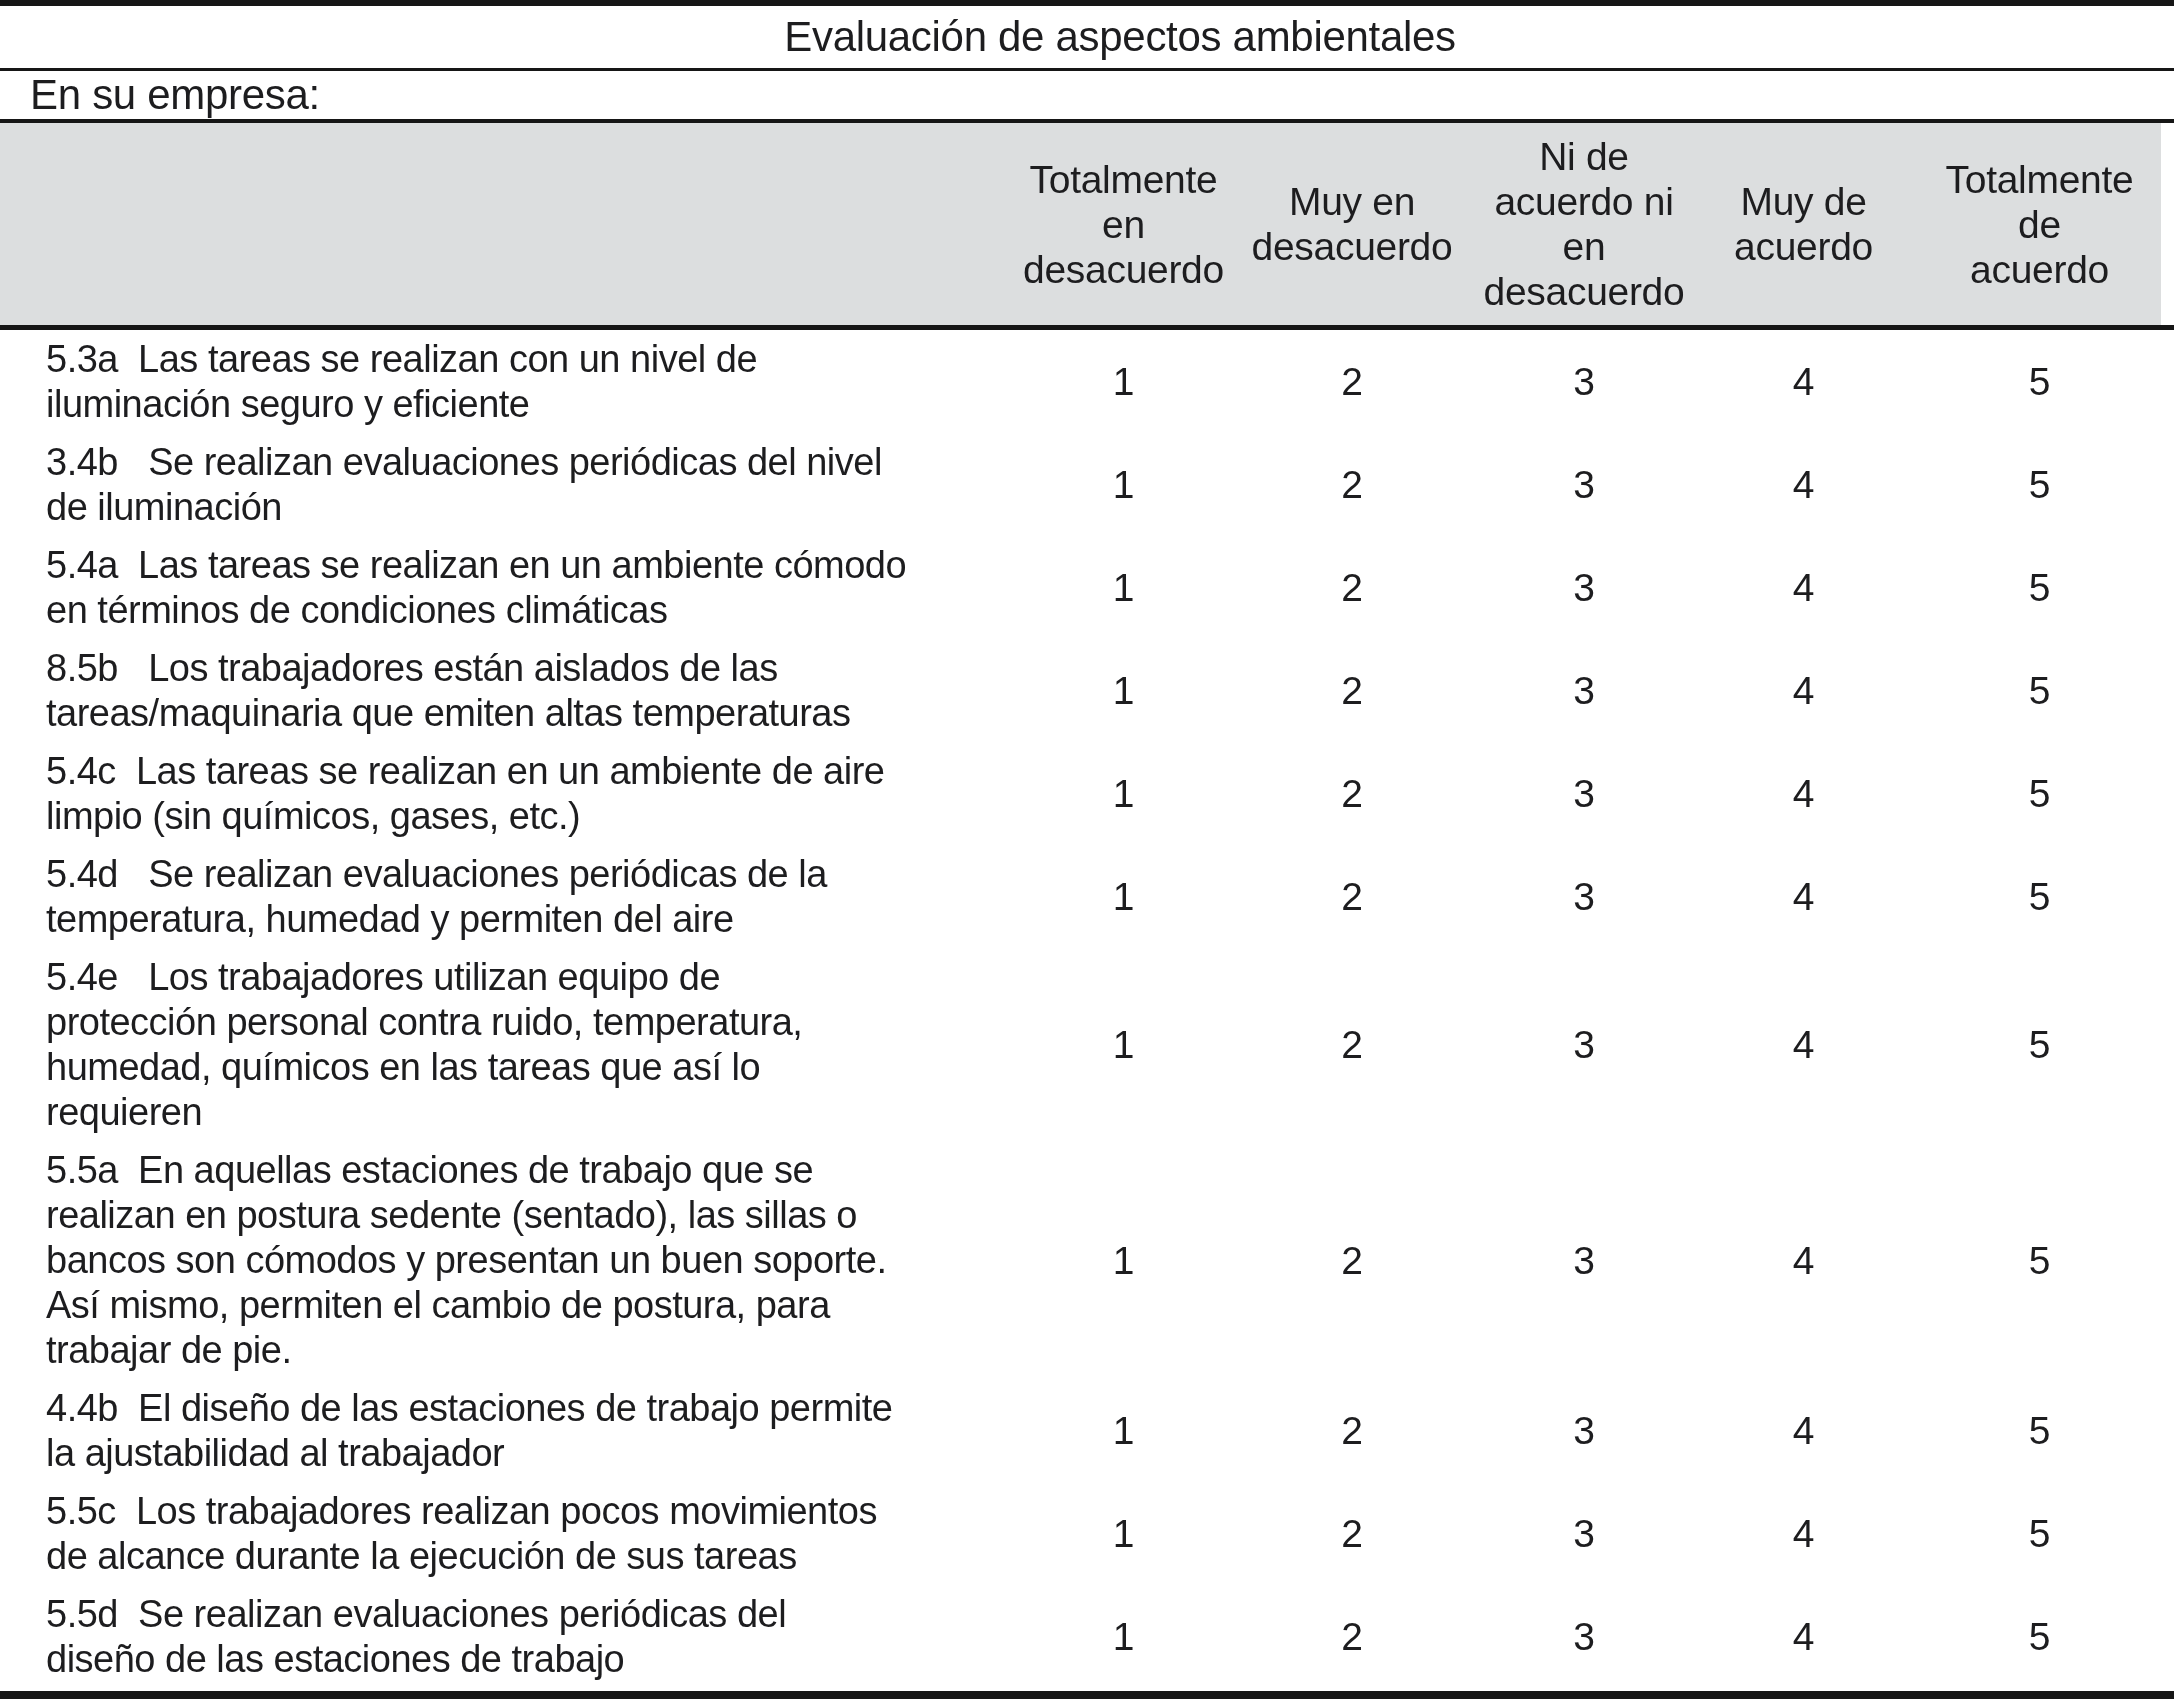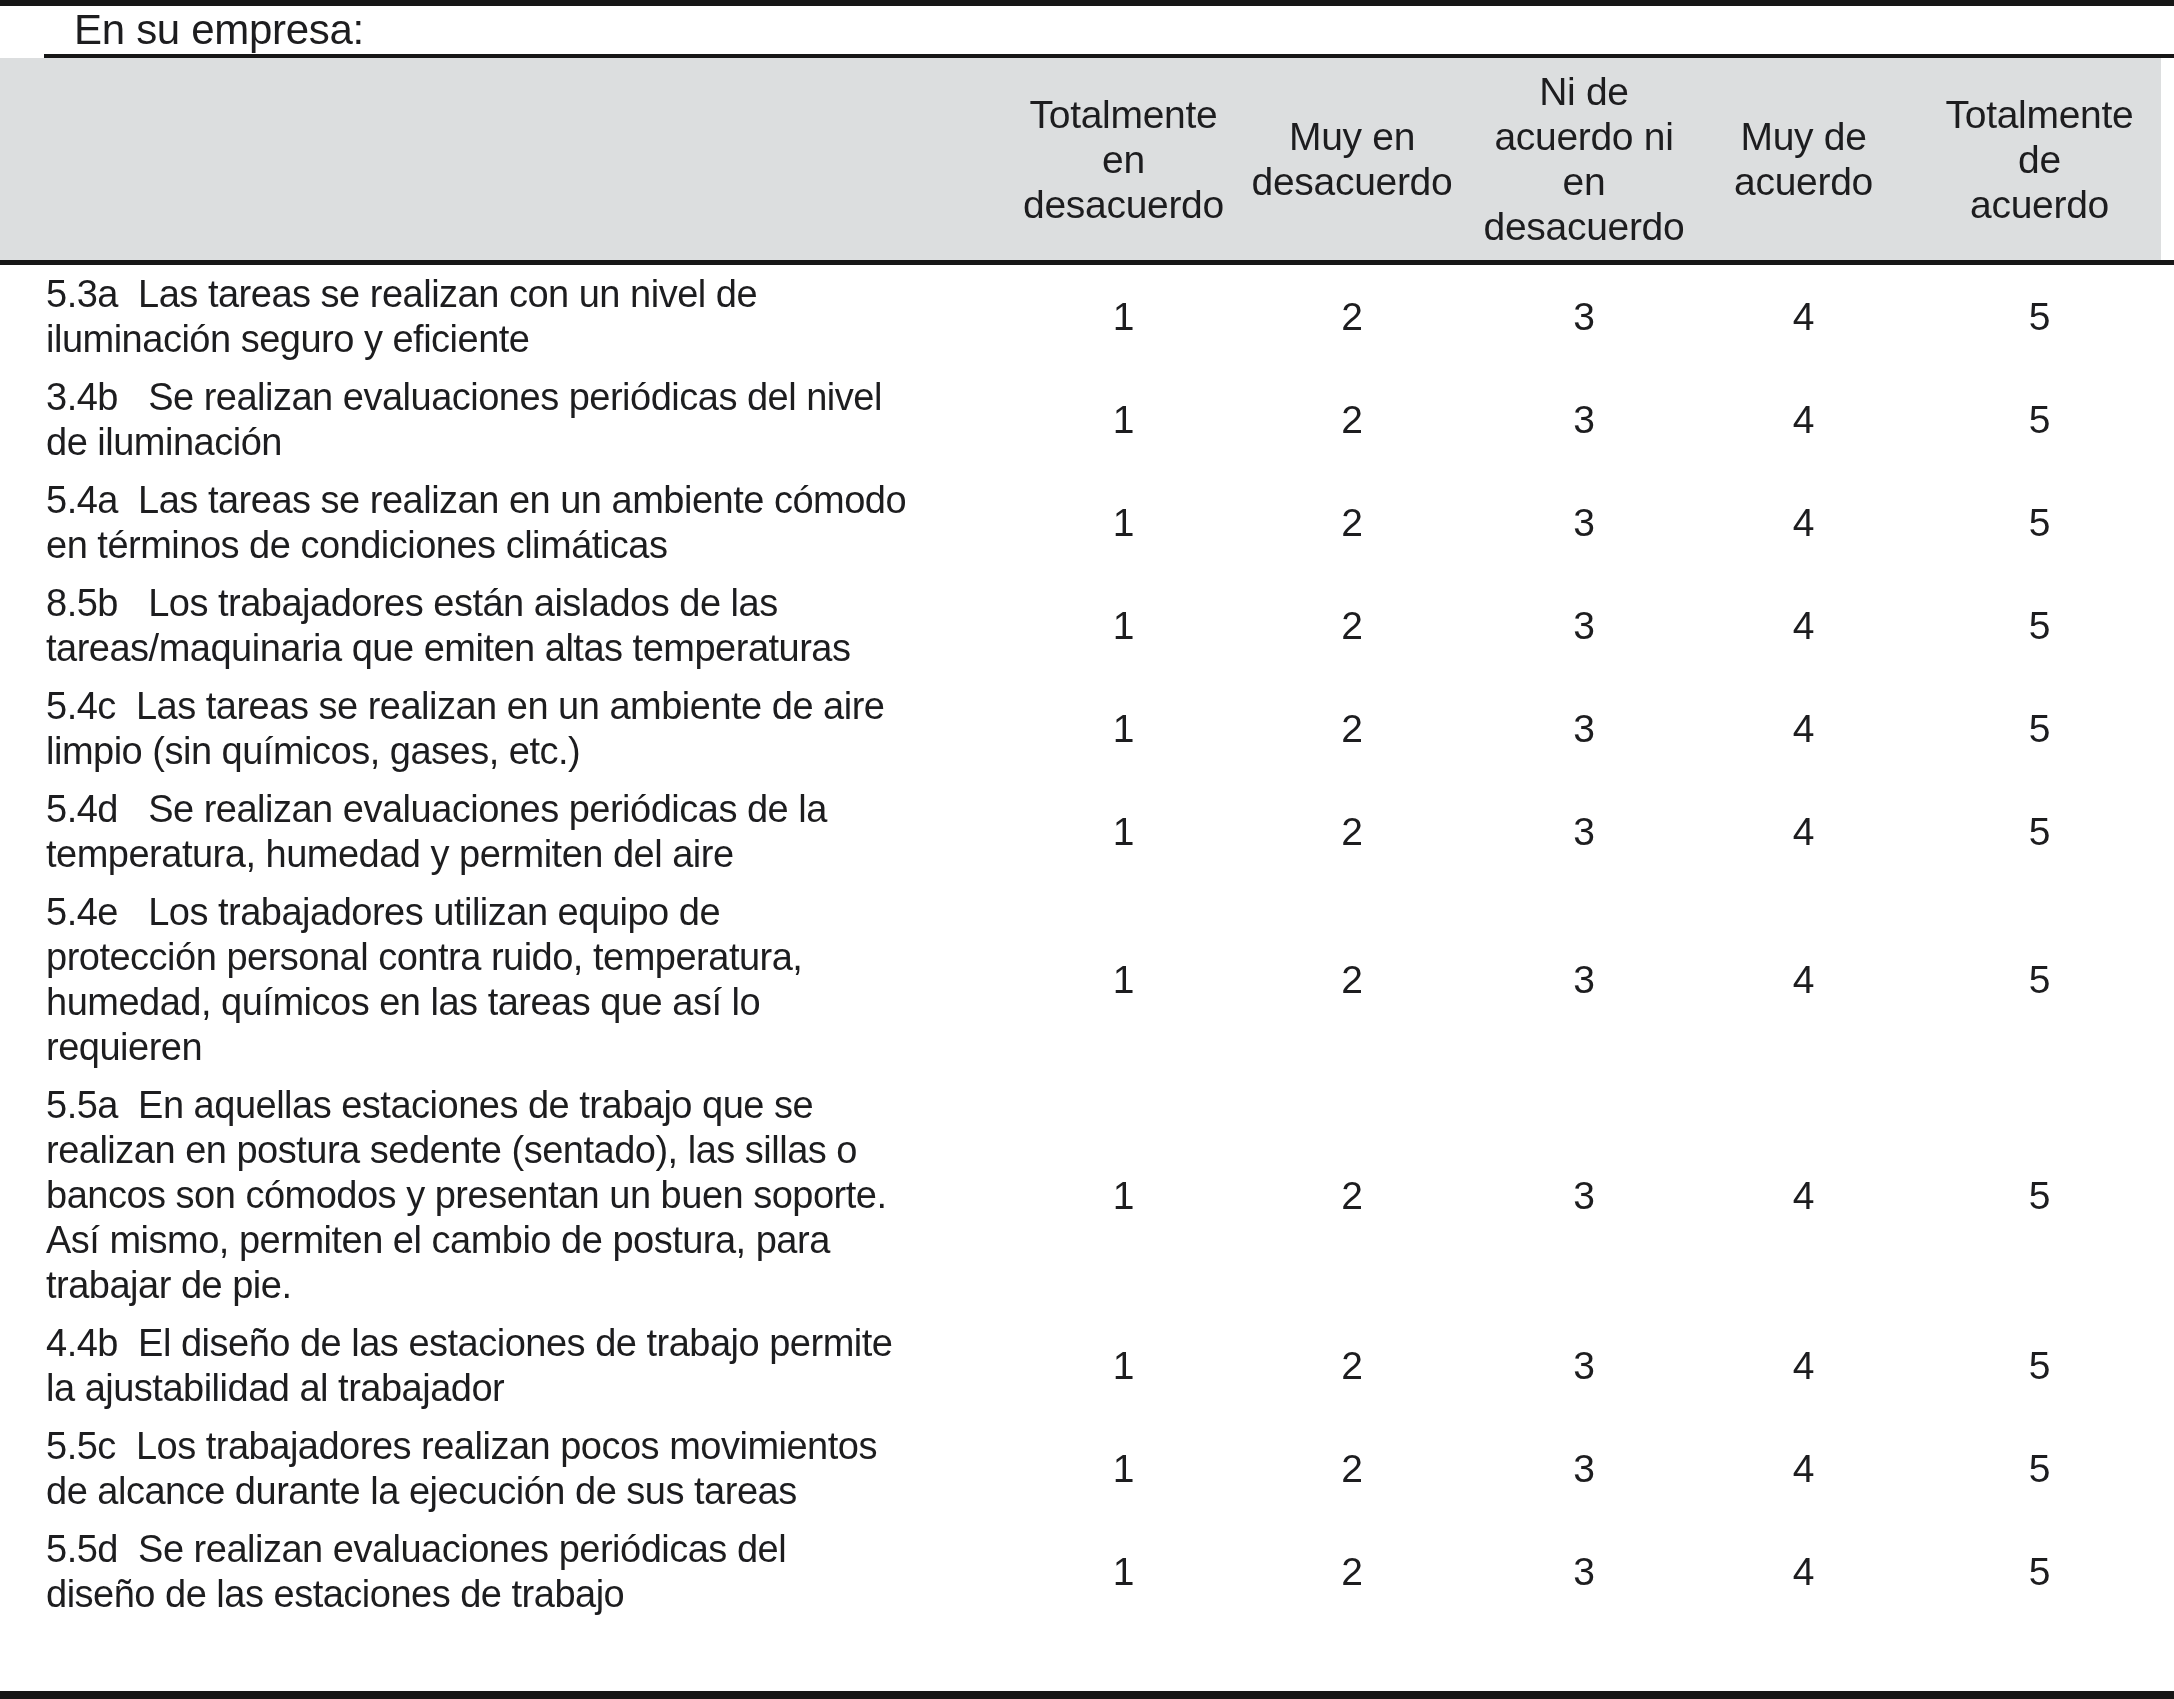--- a/index.html
+++ b/index.html
@@ -28,21 +28,20 @@
   }
 
   .subtitle-row {
     height: 48px;
     border-bottom: 4.7px solid #161616;
     display: flex;
     align-items: center;
     padding-left: 30px;
     font-size: 42px;
     letter-spacing: -0.3px;
-    margin-left: 44px;
   }
 
   table.grid {
     width: 2175px;
     border-collapse: collapse;
     table-layout: fixed;
   }
   col.c-q { width: 1007px; }
   col.c-1 { width: 233px; }
   col.c-2 { width: 224px; }
@@ -82,20 +81,23 @@
   tbody td.v {
     text-align: center;
     font-size: 39px;
   }
 </style>
 </head>
 <body>
 
 <div class="sheet">
 
+  <div class="title-row">
+    <span>Evaluación de aspectos ambientales</span>
+  </div>
 
   <div class="subtitle-row">
     <span>En su empresa:</span>
   </div>
 
   <table class="grid">
     <colgroup>
       <col class="c-q">
         <col class="c-1">
         <col class="c-2">

